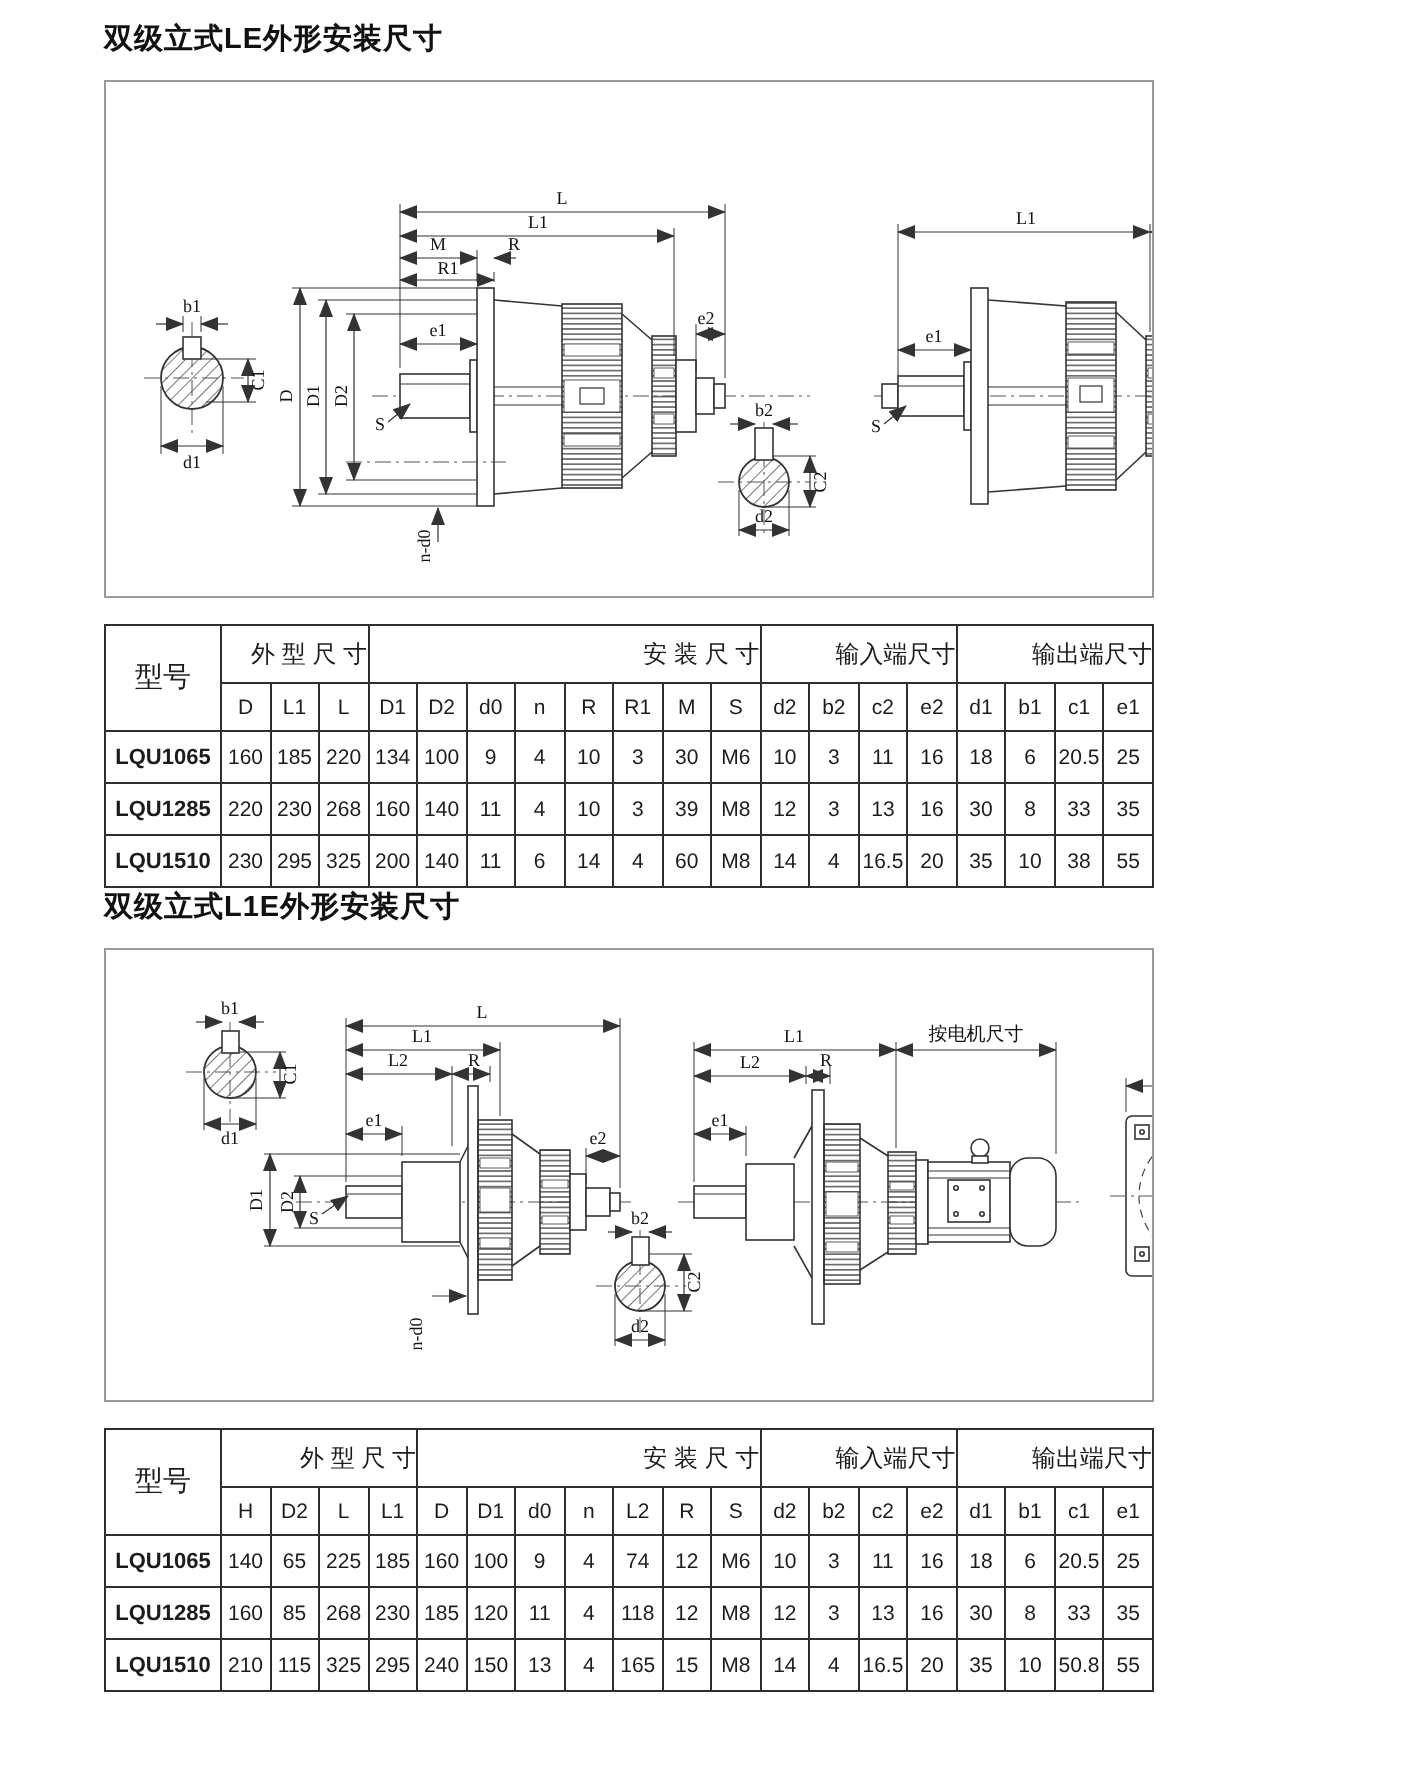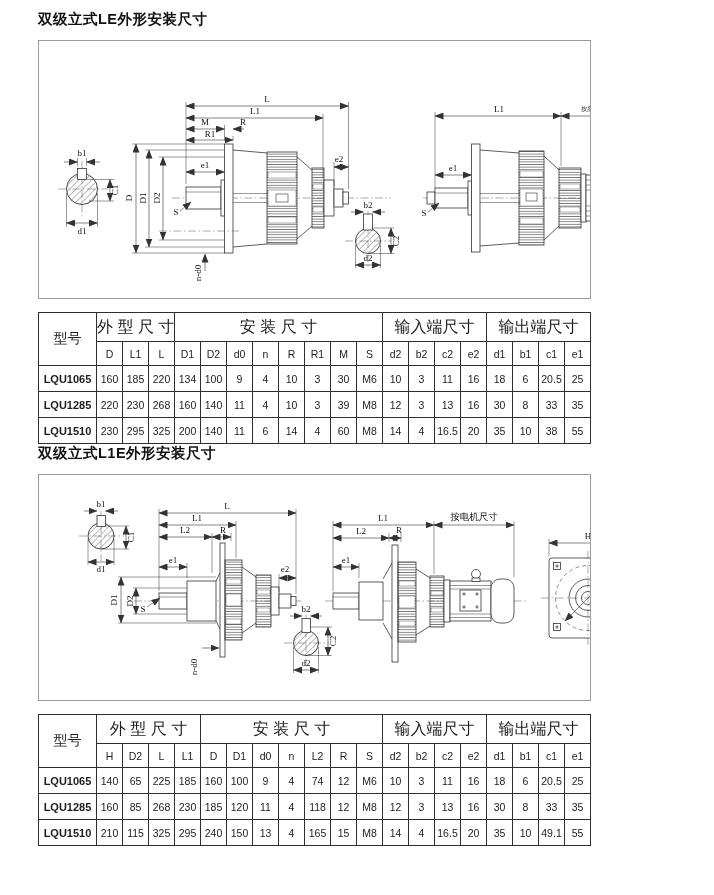--- a/index.html
+++ b/index.html
@@ -1,24 +1,24 @@
 <!DOCTYPE html>
 <html><head>
 <meta charset="utf-8">
 <style>
   html,body { margin:0; padding:0; background:#fff; }
   body { width:714px; height:895px; font-family:"Liberation Sans","DejaVu Sans",sans-serif; color:#1c1c1c; overflow:hidden; }
-  .page { padding:10px 38px 0; box-sizing:border-box; width:629px; }
+  .page { padding:10px 52px 0; box-sizing:border-box; width:629px; }
   .sec-title { font-size:14.5px; font-weight:bold; color:#111; margin:0 0 11px; letter-spacing:.5px; }
   .sec-title.second { }
   .draw-box { border:1px solid #9a9a9a; background:#fff; overflow:hidden; }
   .dim-table { border-collapse:collapse; width:100%; table-layout:fixed; margin-top:13px; }
   .dim-table th, .dim-table td { border:1px solid #2e2e2e; text-align:center; vertical-align:middle;
       font-size:10.5px; color:#1c1c1c; font-weight:normal; padding:0; overflow:hidden; white-space:nowrap; }
-  .dim-table .gh { height:28px; font-size:16px; }
+  .dim-table .gh { height:28px; font-size:12px;text-align:right; }
   .dim-table .sh { height:23px; }
   .dim-table td { height:25px; }
   .dim-table .model-h { font-size:14px; }
   .dim-table .model { font-weight:bold; font-size:11px; }
   
   svg text { text-anchor:middle; }
   .ln   { fill:#fff; stroke:#333; stroke-width:.8; }
   .nf   { fill:none; stroke:#333; stroke-width:.8; }
   .pat  { fill:url(#ph); stroke:#333; stroke-width:.8; }
   .white{ fill:#fff; stroke:#333; stroke-width:.8; }
@@ -618,19 +618,19 @@
           <td>4</td>
           <td>165</td>
           <td>15</td>
           <td>M8</td>
           <td>14</td>
           <td>4</td>
           <td>16.5</td>
           <td>20</td>
           <td>35</td>
           <td>10</td>
-          <td>49.1</td>
+          <td>50.8</td>
           <td>55</td>
         </tr>
       </tbody>
     </table>
 
 </div>
 
 </body></html>

